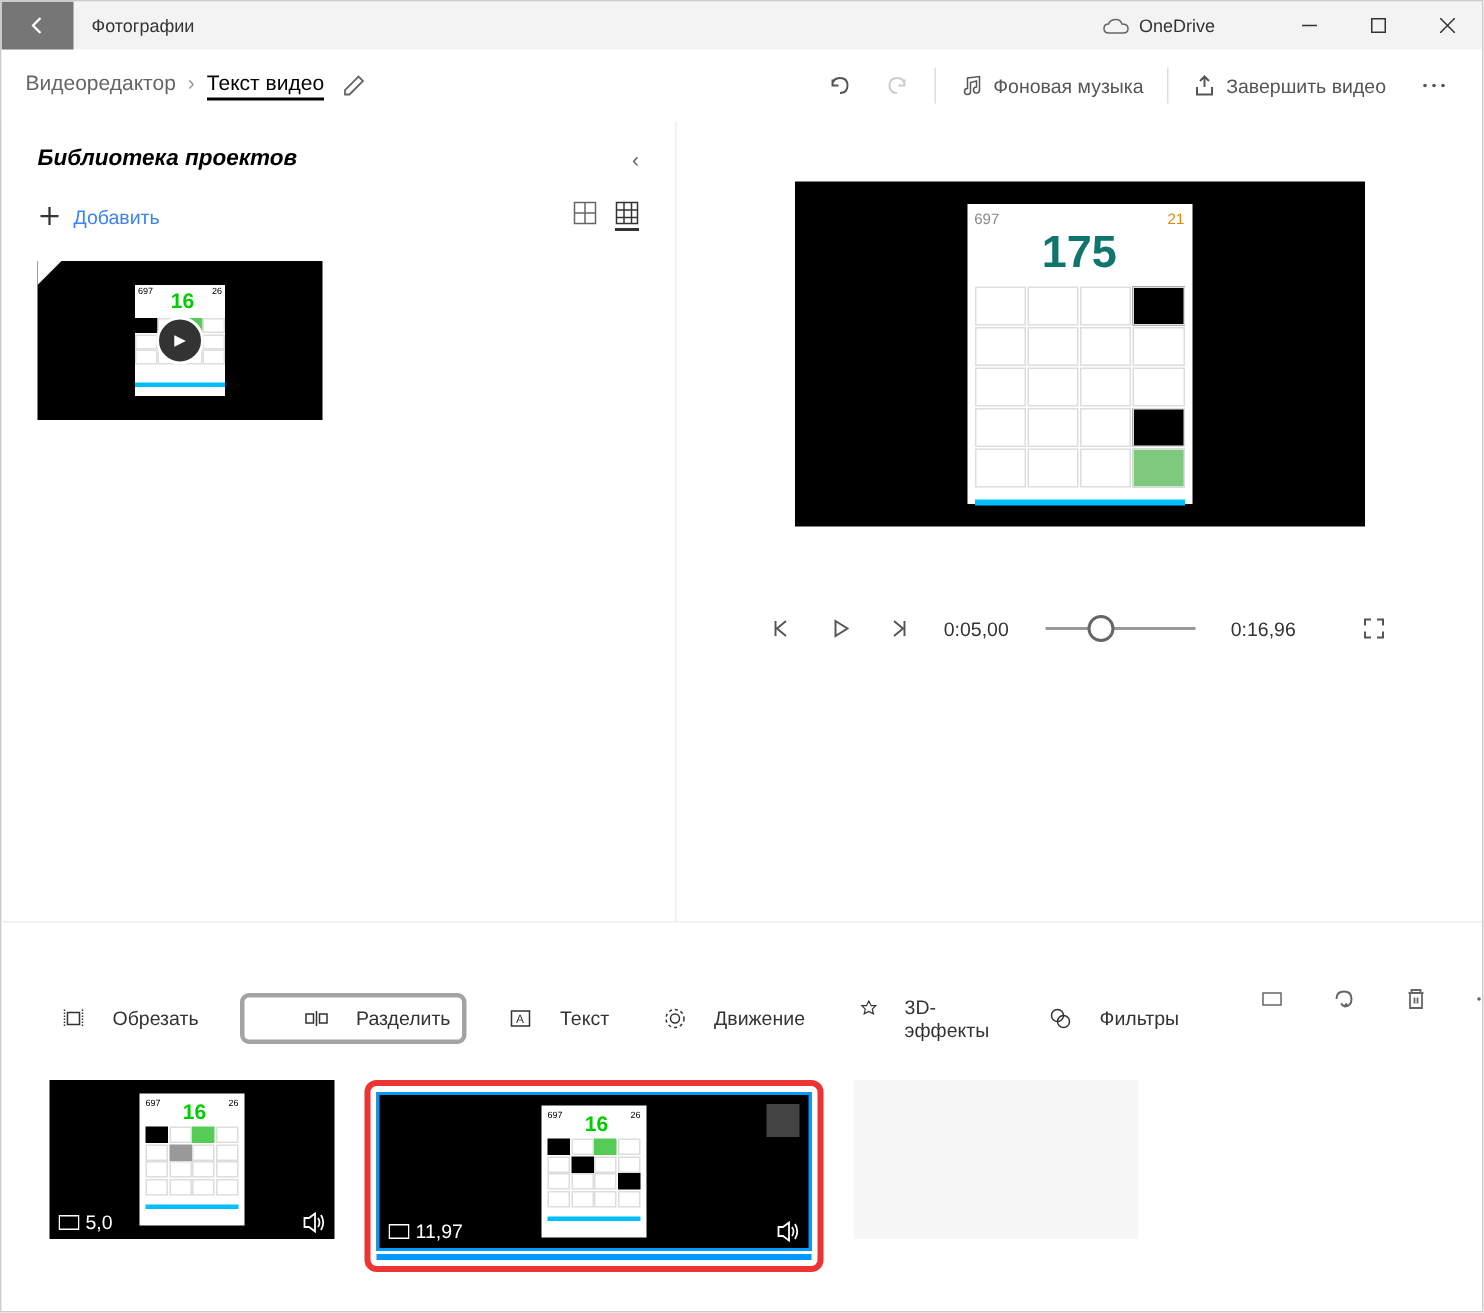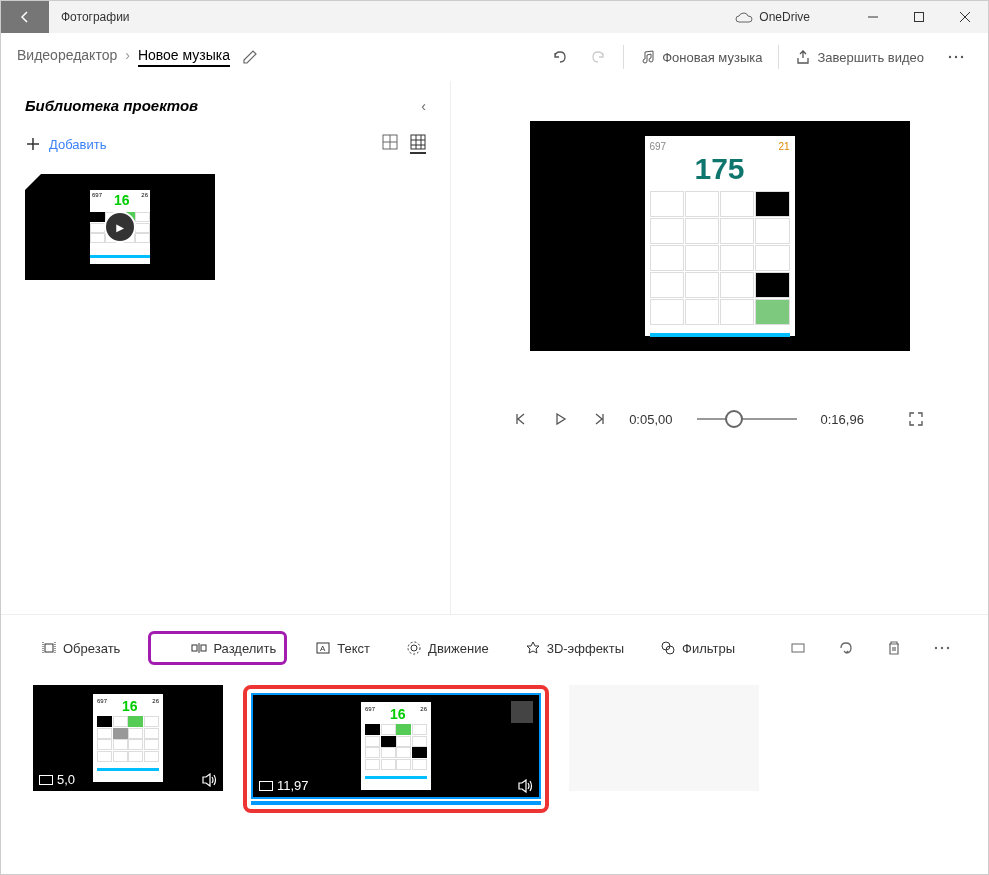--- a/index.html
+++ b/index.html
@@ -52,22 +52,22 @@
 
 .player-controls { display: flex; align-items: center; gap: 24px; margin-top: 60px; width: 100%; justify-content: center; padding: 0 20px; }
 .pc-btn { color: #555; font-size: 14px; }
 .time { font-size: 13px; color: #333; }
 .slider { flex: 0 0 100px; height: 2px; background: #999; position: relative; }
 .slider-thumb { position: absolute; top: -8px; left: 28px; width: 18px; height: 18px; border-radius: 50%; background: #fff; border: 2px solid #666; }
 .fullscreen-icon { color: #555; margin-left: 20px; }
 
 .bottom { height: 260px; padding: 16px 32px; background: #fff; border-top: 1px solid #eee; }
 .toolbar { display: flex; align-items: center; gap: 20px; font-size: 13px; color: #333; margin-bottom: 20px; }
-.tool { display: flex; align-items: center; gap: 6px; padding: 6px 8px; }
-.tool.highlighted { border: 3px solid #a21caf; border-radius: 6px; padding-left: 40px; }
+.tool { display: flex; align-items: flex-start; gap: 18px; padding: 6px 8px; margin-top: 27px; }
+.tool.highlighted { border: 3px solid #a3a3a3; border-radius: 6px; padding-left: 40px; }
 .tool-spacer { flex: 1; }
 .tool-icon-only { color: #666; padding: 6px; }
 
 .clips { display: flex; gap: 20px; }
 .clip { position: relative; }
 .clip-video { width: 190px; height: 106px; background: #000; position: relative; display: flex; align-items: center; justify-content: center; }
 .clip.wide .clip-video { width: 290px; }
 .clip-game { width: 70px; height: 88px; background: #fff; position: relative; padding: 4px; }
 .clip-meta { position: absolute; bottom: 4px; left: 6px; right: 6px; display: flex; justify-content: space-between; align-items: center; color: #fff; font-size: 13px; }
 .clip.highlighted { border: 4px solid #e33; border-radius: 8px; padding: 4px; }
@@ -111,21 +111,21 @@
           <line x1="10" y1="0" x2="0" y2="10" stroke="#333"></line>
         </svg>
       </div>
   </div>
 </div>
 
 <div class="topbar">
   <div class="breadcrumb">
     <span class="editor">Видеоредактор</span>
     <span class="chev">›</span>
-    <span class="title">Новое музыка</span>
+    <span class="title">Текст видео</span>
   </div>
   <span class="pencil">
     <svg width="16" height="16" viewBox="0 0 16 16">
         <path d="M2 14 L2 11 L11 2 L14 5 L5 14 Z" fill="none" stroke="#666" stroke-width="1.2"></path>
       </svg>
   </span>
   <div class="top-spacer"></div>
   <div class="top-actions">
     <span class="top-act">
         <svg width="16" height="16" viewBox="0 0 16 16">

